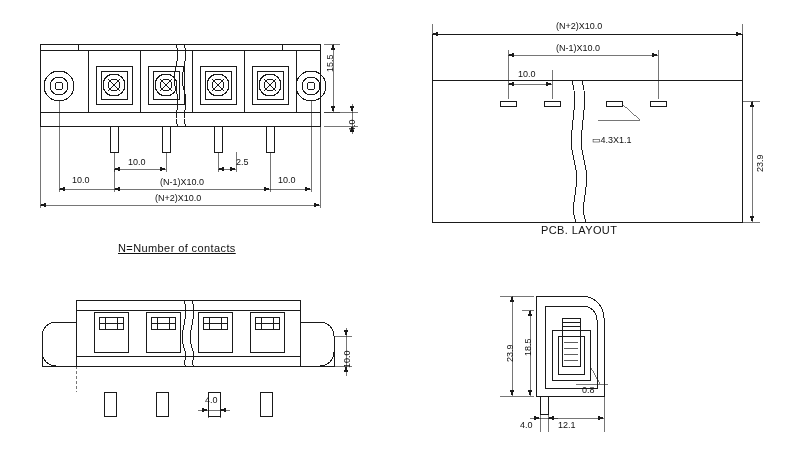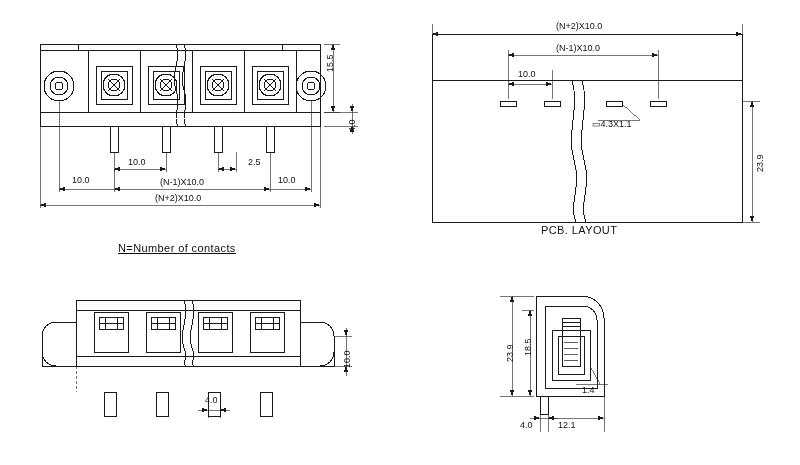--- a/index.html
+++ b/index.html
@@ -265,39 +265,39 @@
       <path d="M548,418 l6,-2.5 v5 z" fill="#1a1a1a" stroke="none"></path>
       <line x1="548" y1="418" x2="604" y2="418" stroke-width="0.6"></line>
       <path d="M604,418 l-6,-2.5 v5 z" fill="#1a1a1a" stroke="none"></path>
     </g>
   </g>
 </svg>
 
 <div class="lbl v" style="left:326px;top:72px;transform:rotate(-90deg);">15.5</div>
 <div class="lbl v" style="left:348px;top:132px;transform:rotate(-90deg);">4.0</div>
 <div class="lbl" style="left:128px;top:158px;">10.0</div>
-<div class="lbl" style="left:248px;top:158px;">2.5</div>
+<div class="lbl" style="left:236px;top:158px;">2.5</div>
 <div class="lbl" style="left:72px;top:176px;">10.0</div>
 <div class="lbl" style="left:278px;top:176px;">10.0</div>
 <div class="lbl" style="left:160px;top:178px;">(N-1)X10.0</div>
 <div class="lbl" style="left:155px;top:194px;">(N+2)X10.0</div>
 
 <div class="lbl" style="left:556px;top:22px;">(N+2)X10.0</div>
 <div class="lbl" style="left:556px;top:44px;">(N-1)X10.0</div>
 <div class="lbl" style="left:518px;top:70px;">10.0</div>
-<div class="lbl" style="left:592px;top:120px;">
+<div class="lbl" style="left:592px;top:136px;">
   <span>▭</span><span>4.3X1.1</span>
 </div>
 <div class="lbl v" style="left:756px;top:172px;transform:rotate(-90deg);">23.9</div>
 
 <div class="lbl v" style="left:343px;top:368px;transform:rotate(-90deg);">10.0</div>
 <div class="lbl" style="left:205px;top:396px;">4.0</div>
 
 <div class="lbl v" style="left:506px;top:362px;transform:rotate(-90deg);">23.9</div>
 <div class="lbl v" style="left:524px;top:356px;transform:rotate(-90deg);">18.5</div>
-<div class="lbl" style="left:582px;top:386px;">1.4</div>
+<div class="lbl" style="left:582px;top:386px;">0.8</div>
 <div class="lbl" style="left:520px;top:421px;">4.0</div>
 <div class="lbl" style="left:558px;top:421px;">12.1</div>
 
 <div class="cap" style="left:118px;top:242px;text-decoration:underline;">N=Number of contacts</div>
 <div class="cap" style="left:541px;top:224px;">PCB. LAYOUT</div>
 
 </div>
 
 </body></html>

